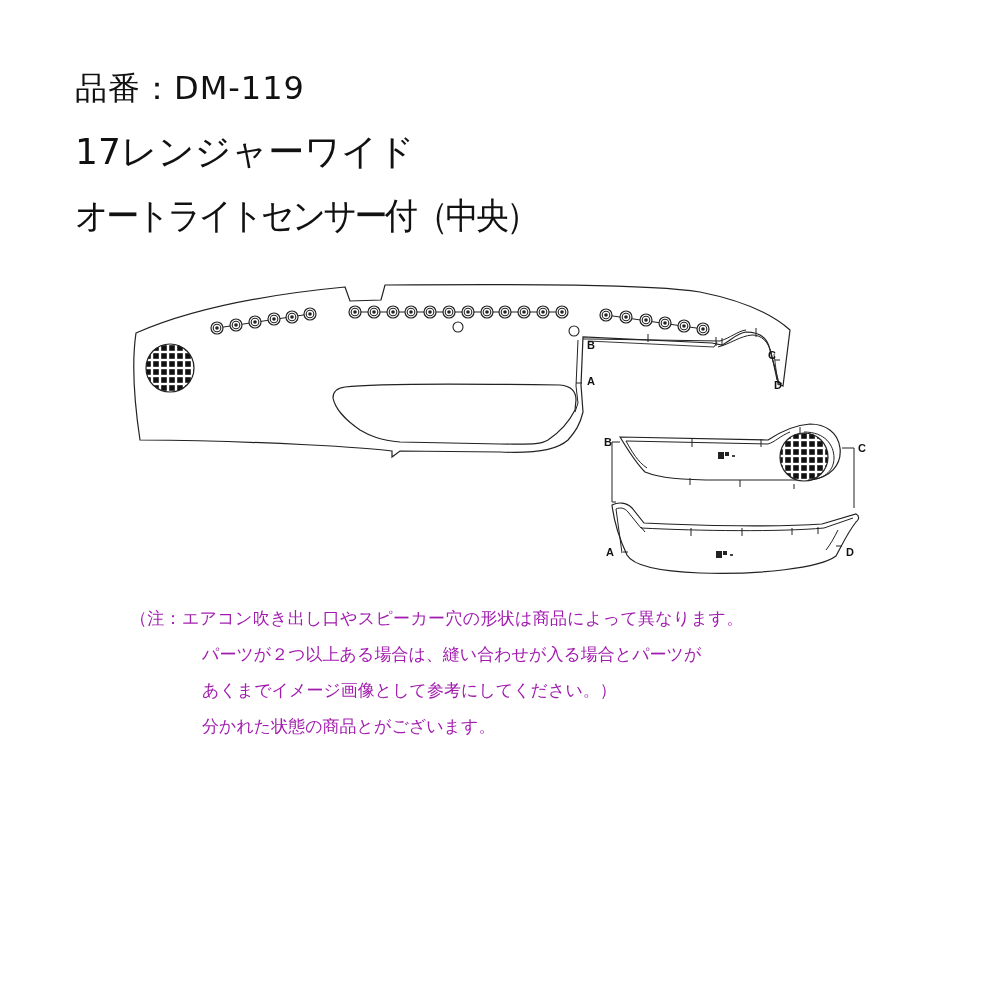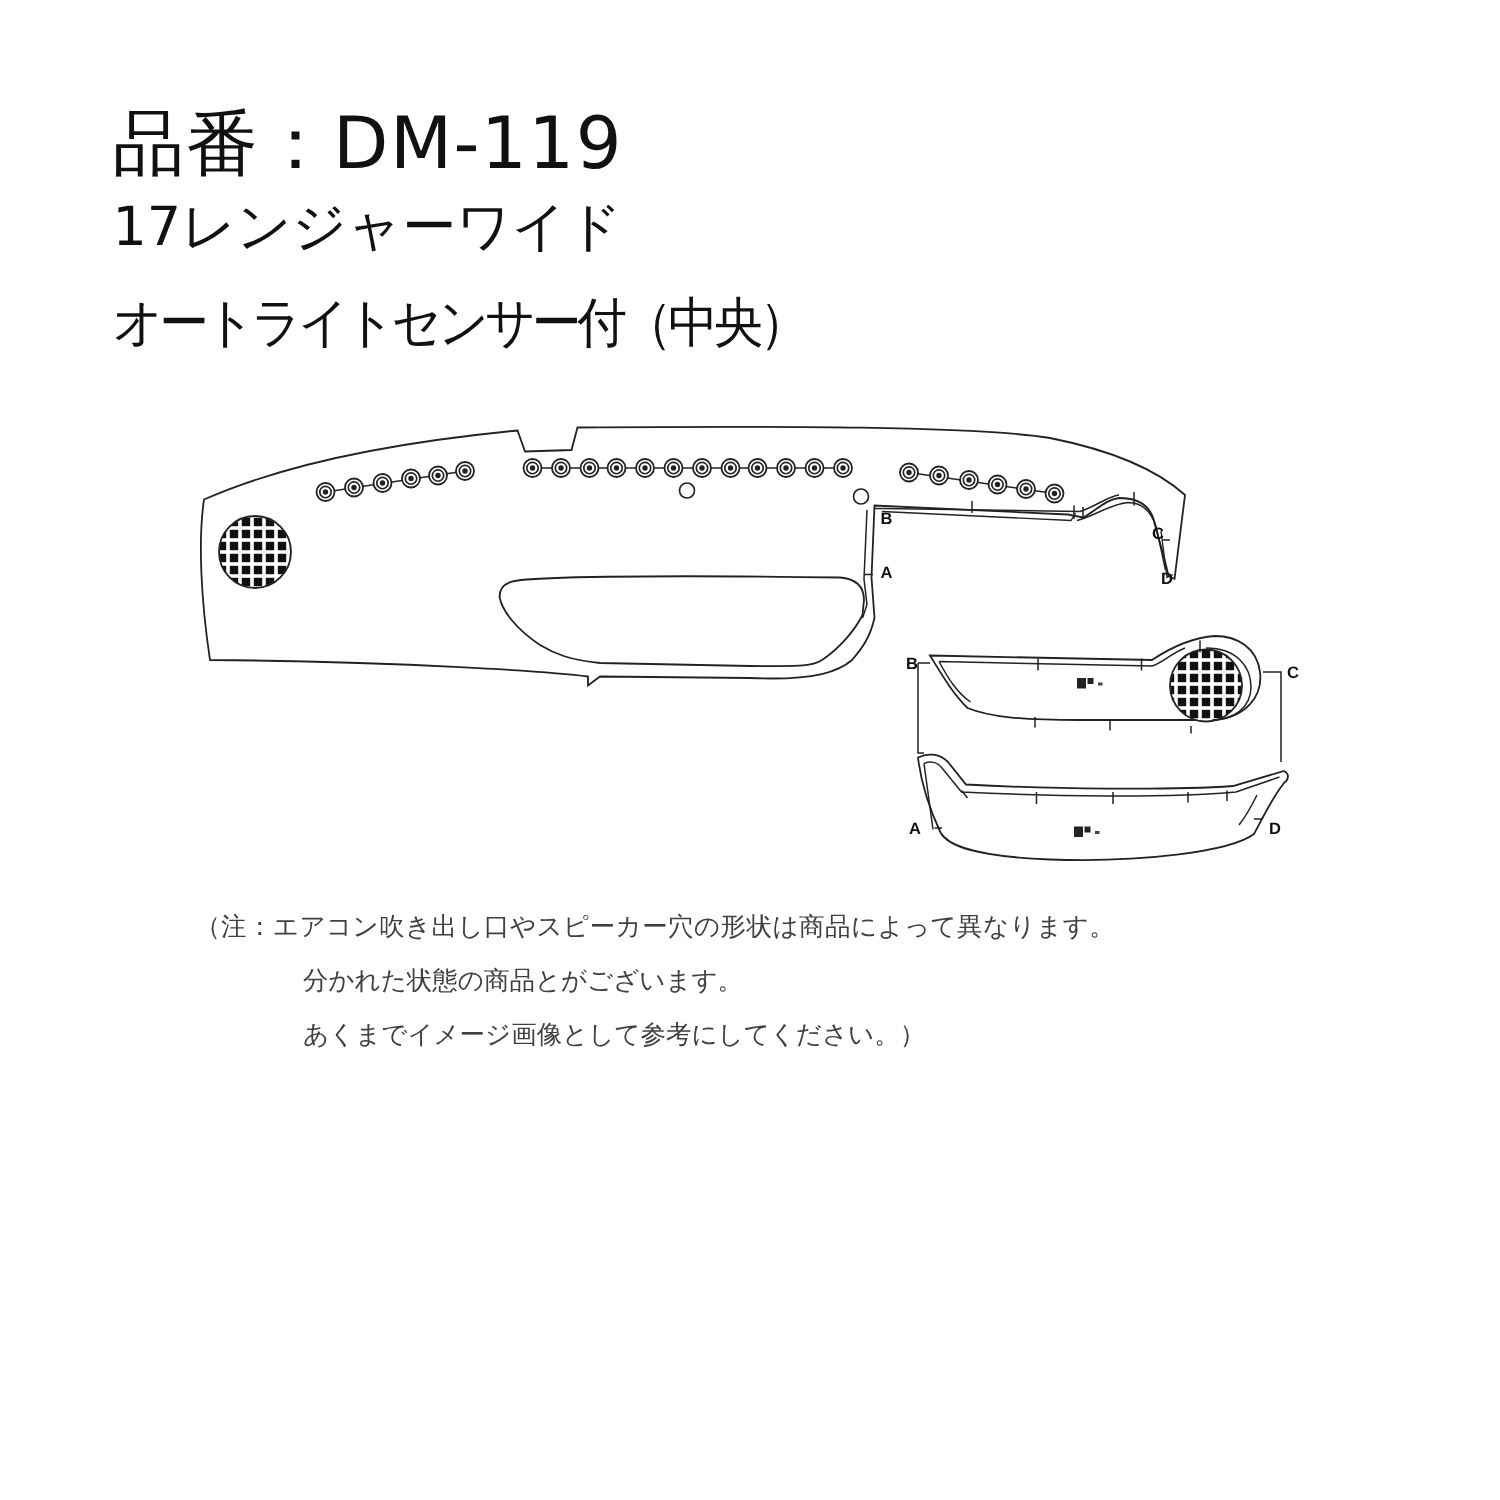--- a/index.html
+++ b/index.html
@@ -1,24 +1,24 @@
 <!DOCTYPE html>
 <html><head>
 <meta charset="utf-8">
 <style>
   html, body { margin: 0; padding: 0; background: #ffffff; }
   body { width: 1000px; height: 1000px; position: relative; overflow: hidden;
          font-family: "DejaVu Sans", sans-serif; color: #111; }
   .title-block { position: absolute; left: 75px; top: 72px; }
   .title-line { font-family: "DejaVu Sans", sans-serif; color: #111; white-space: nowrap; line-height: 1; }
-  .t1 { font-size: 48px; position: absolute; left: 0; top: 0; letter-spacing: 1px; }
+  .t1 { font-size: 32px; position: absolute; left: 0; top: 0; letter-spacing: 1px; }
   .t2 { font-size: 36px; position: absolute; left: 0; top: 62px; letter-spacing: 0px; }
   .t3 { font-size: 36px; position: absolute; left: 0; top: 126px; letter-spacing: -3px; transform: scaleX(0.92); transform-origin: left; }
   .diagram { position: absolute; left: 0; top: 0; width: 1000px; height: 1000px; }
-  .notes { position: absolute; left: 130px; top: 600px; font-size: 17px; line-height: 36px; color: #404040; }
+  .notes { position: absolute; left: 130px; top: 600px; font-size: 17px; line-height: 36px; color: #a21caf; }
   .note-line { white-space: nowrap; }
   .note-line.indent { padding-left: 72px; }
   .note-line.first { letter-spacing: 0.3px; }
   .lbl { font-family: "Liberation Sans", sans-serif; font-weight: bold; font-size: 11px; fill: #111; }
 </style>
 </head>
 <body>
 
 <div class="title-block">
   <div class="title-line t1">品番：DM-119</div>
@@ -154,15 +154,16 @@
       <rect x="723" y="551" width="4" height="4" fill="#222"></rect>
       <rect x="730" y="554" width="3" height="2" fill="#444"></rect>
     </g>
     <text class="lbl" x="606" y="556">A</text>
     <text class="lbl" x="846" y="556">D</text>
   </g>
 </svg>
 
 <div class="notes">
   <div class="note-line first">（注：エアコン吹き出し口やスピーカー穴の形状は商品によって異なります。</div>
+  <div class="note-line indent">パーツが２つ以上ある場合は、縫い合わせが入る場合とパーツが</div>
+  <div class="note-line indent">あくまでイメージ画像として参考にしてください。）</div>
   <div class="note-line indent">分かれた状態の商品とがございます。</div>
-  <div class="note-line indent">あくまでイメージ画像として参考にしてください。）</div>
 </div>
 
 </body></html>

